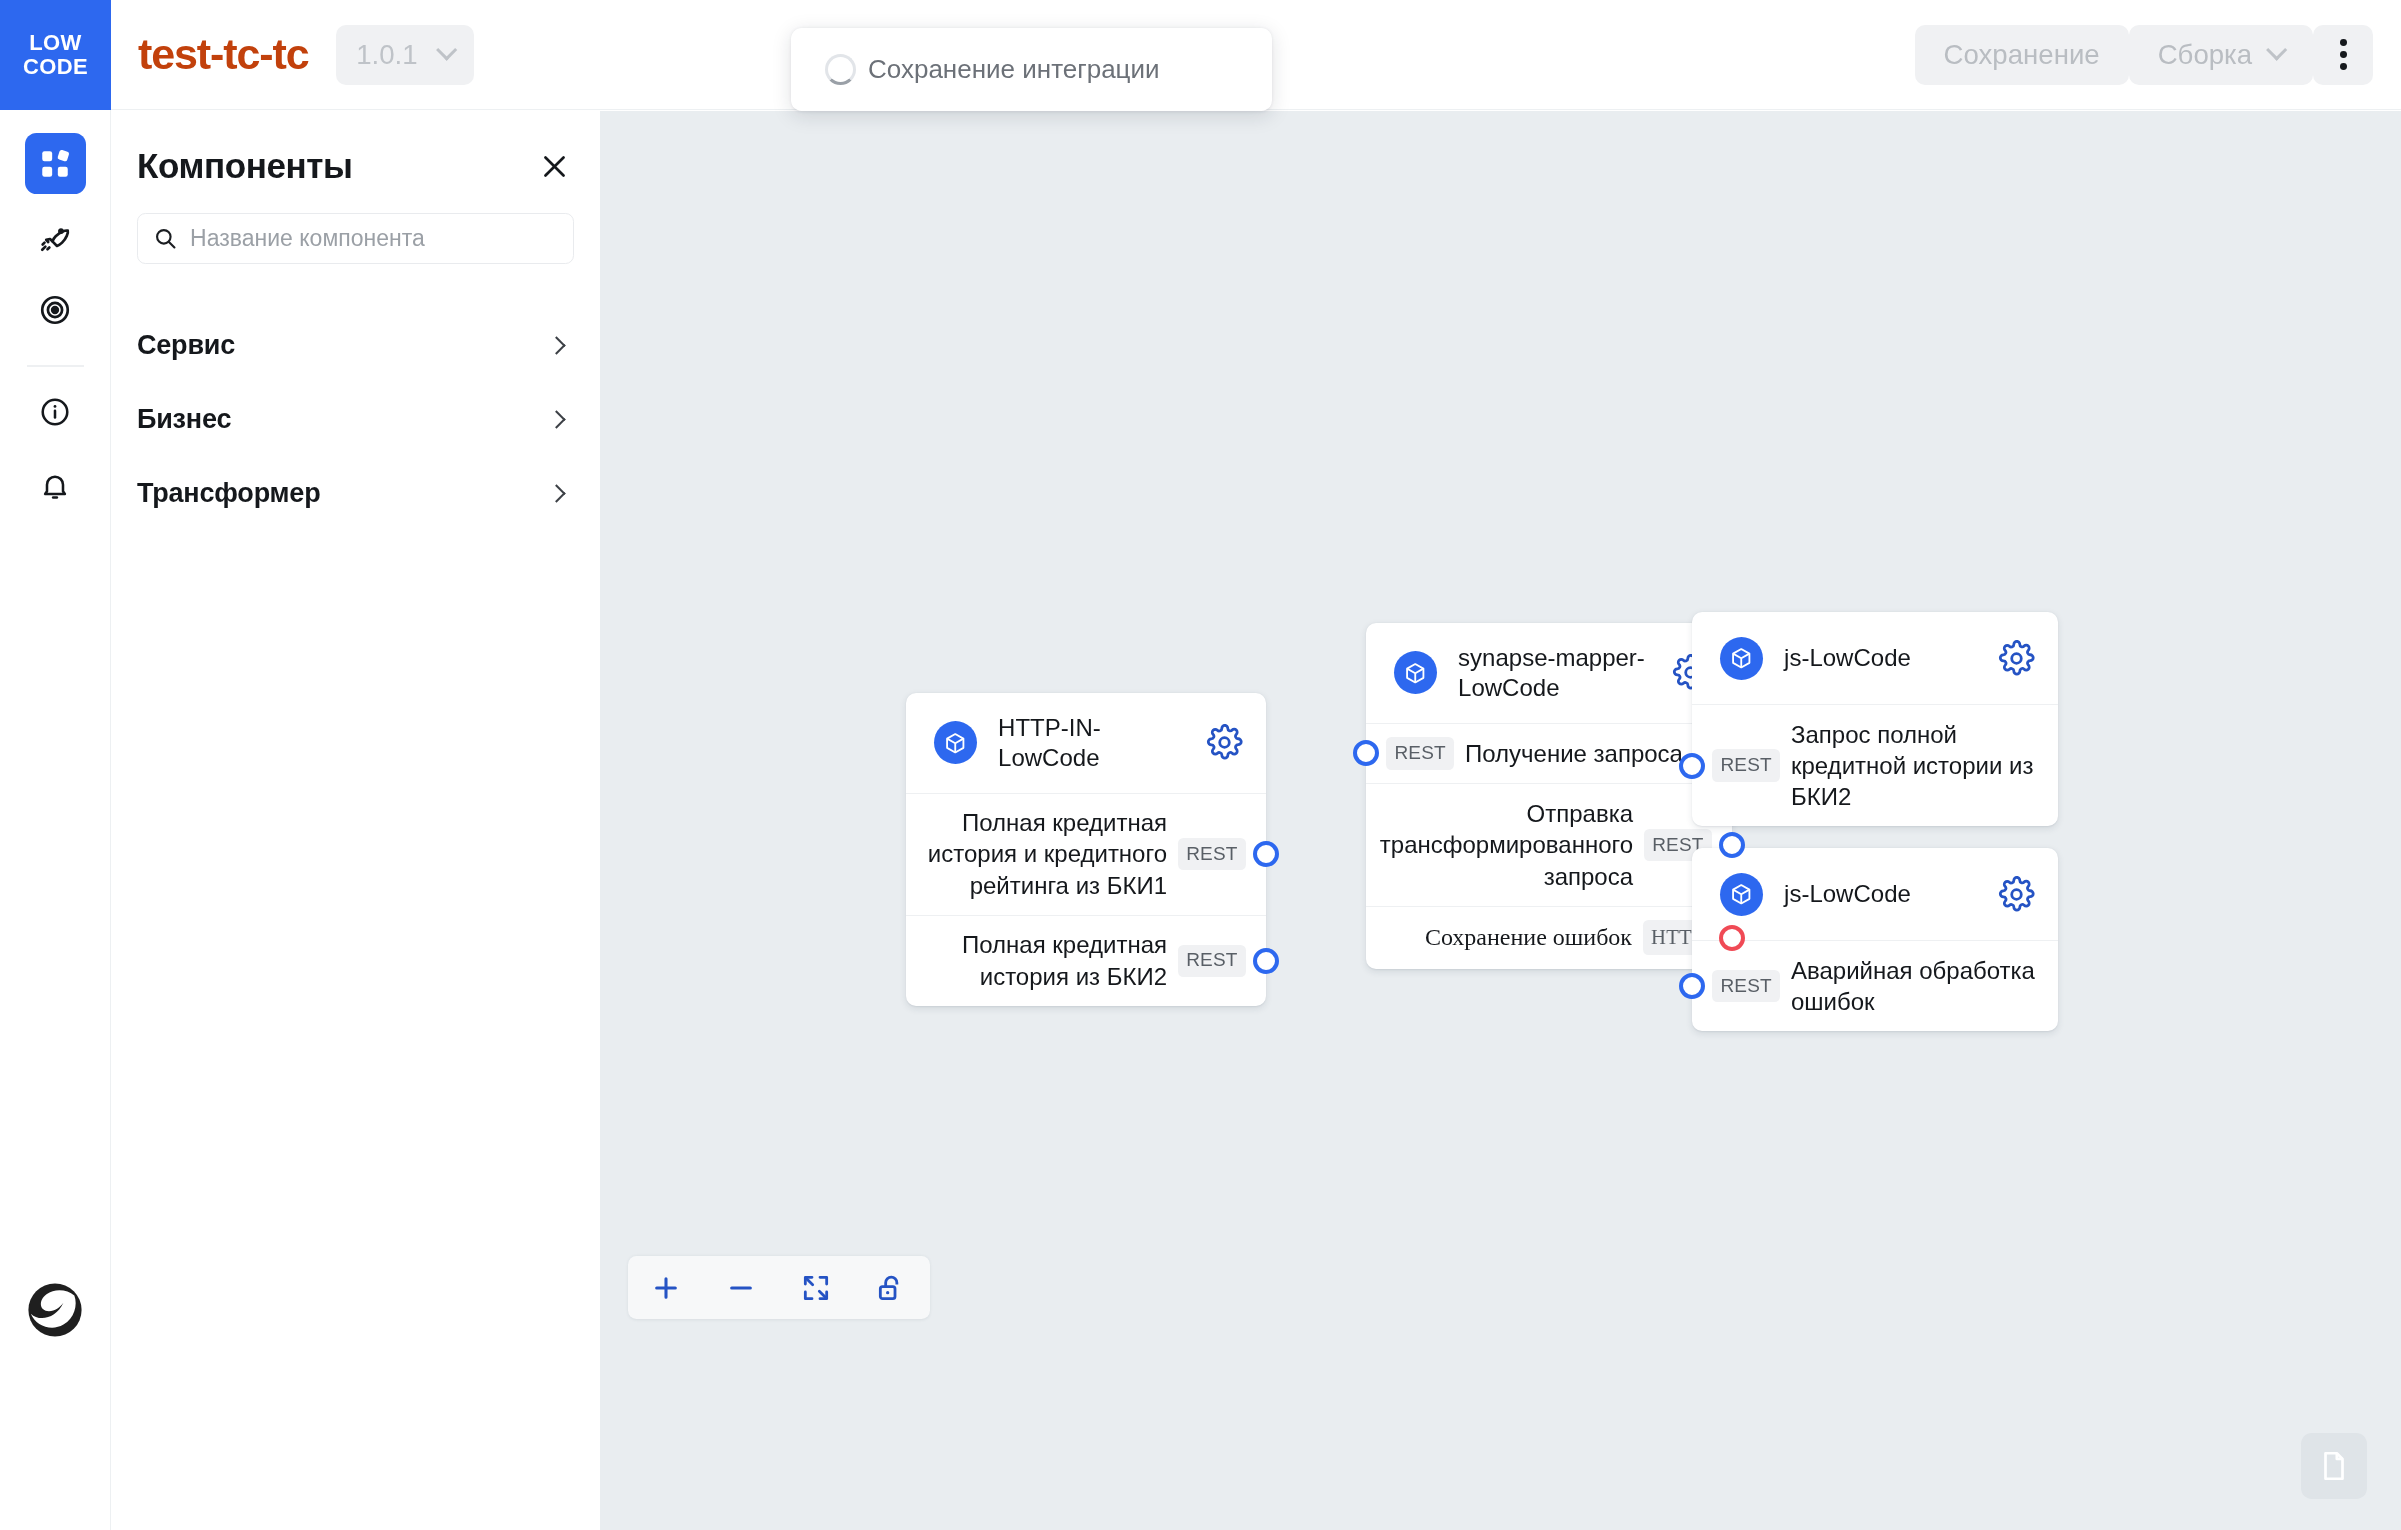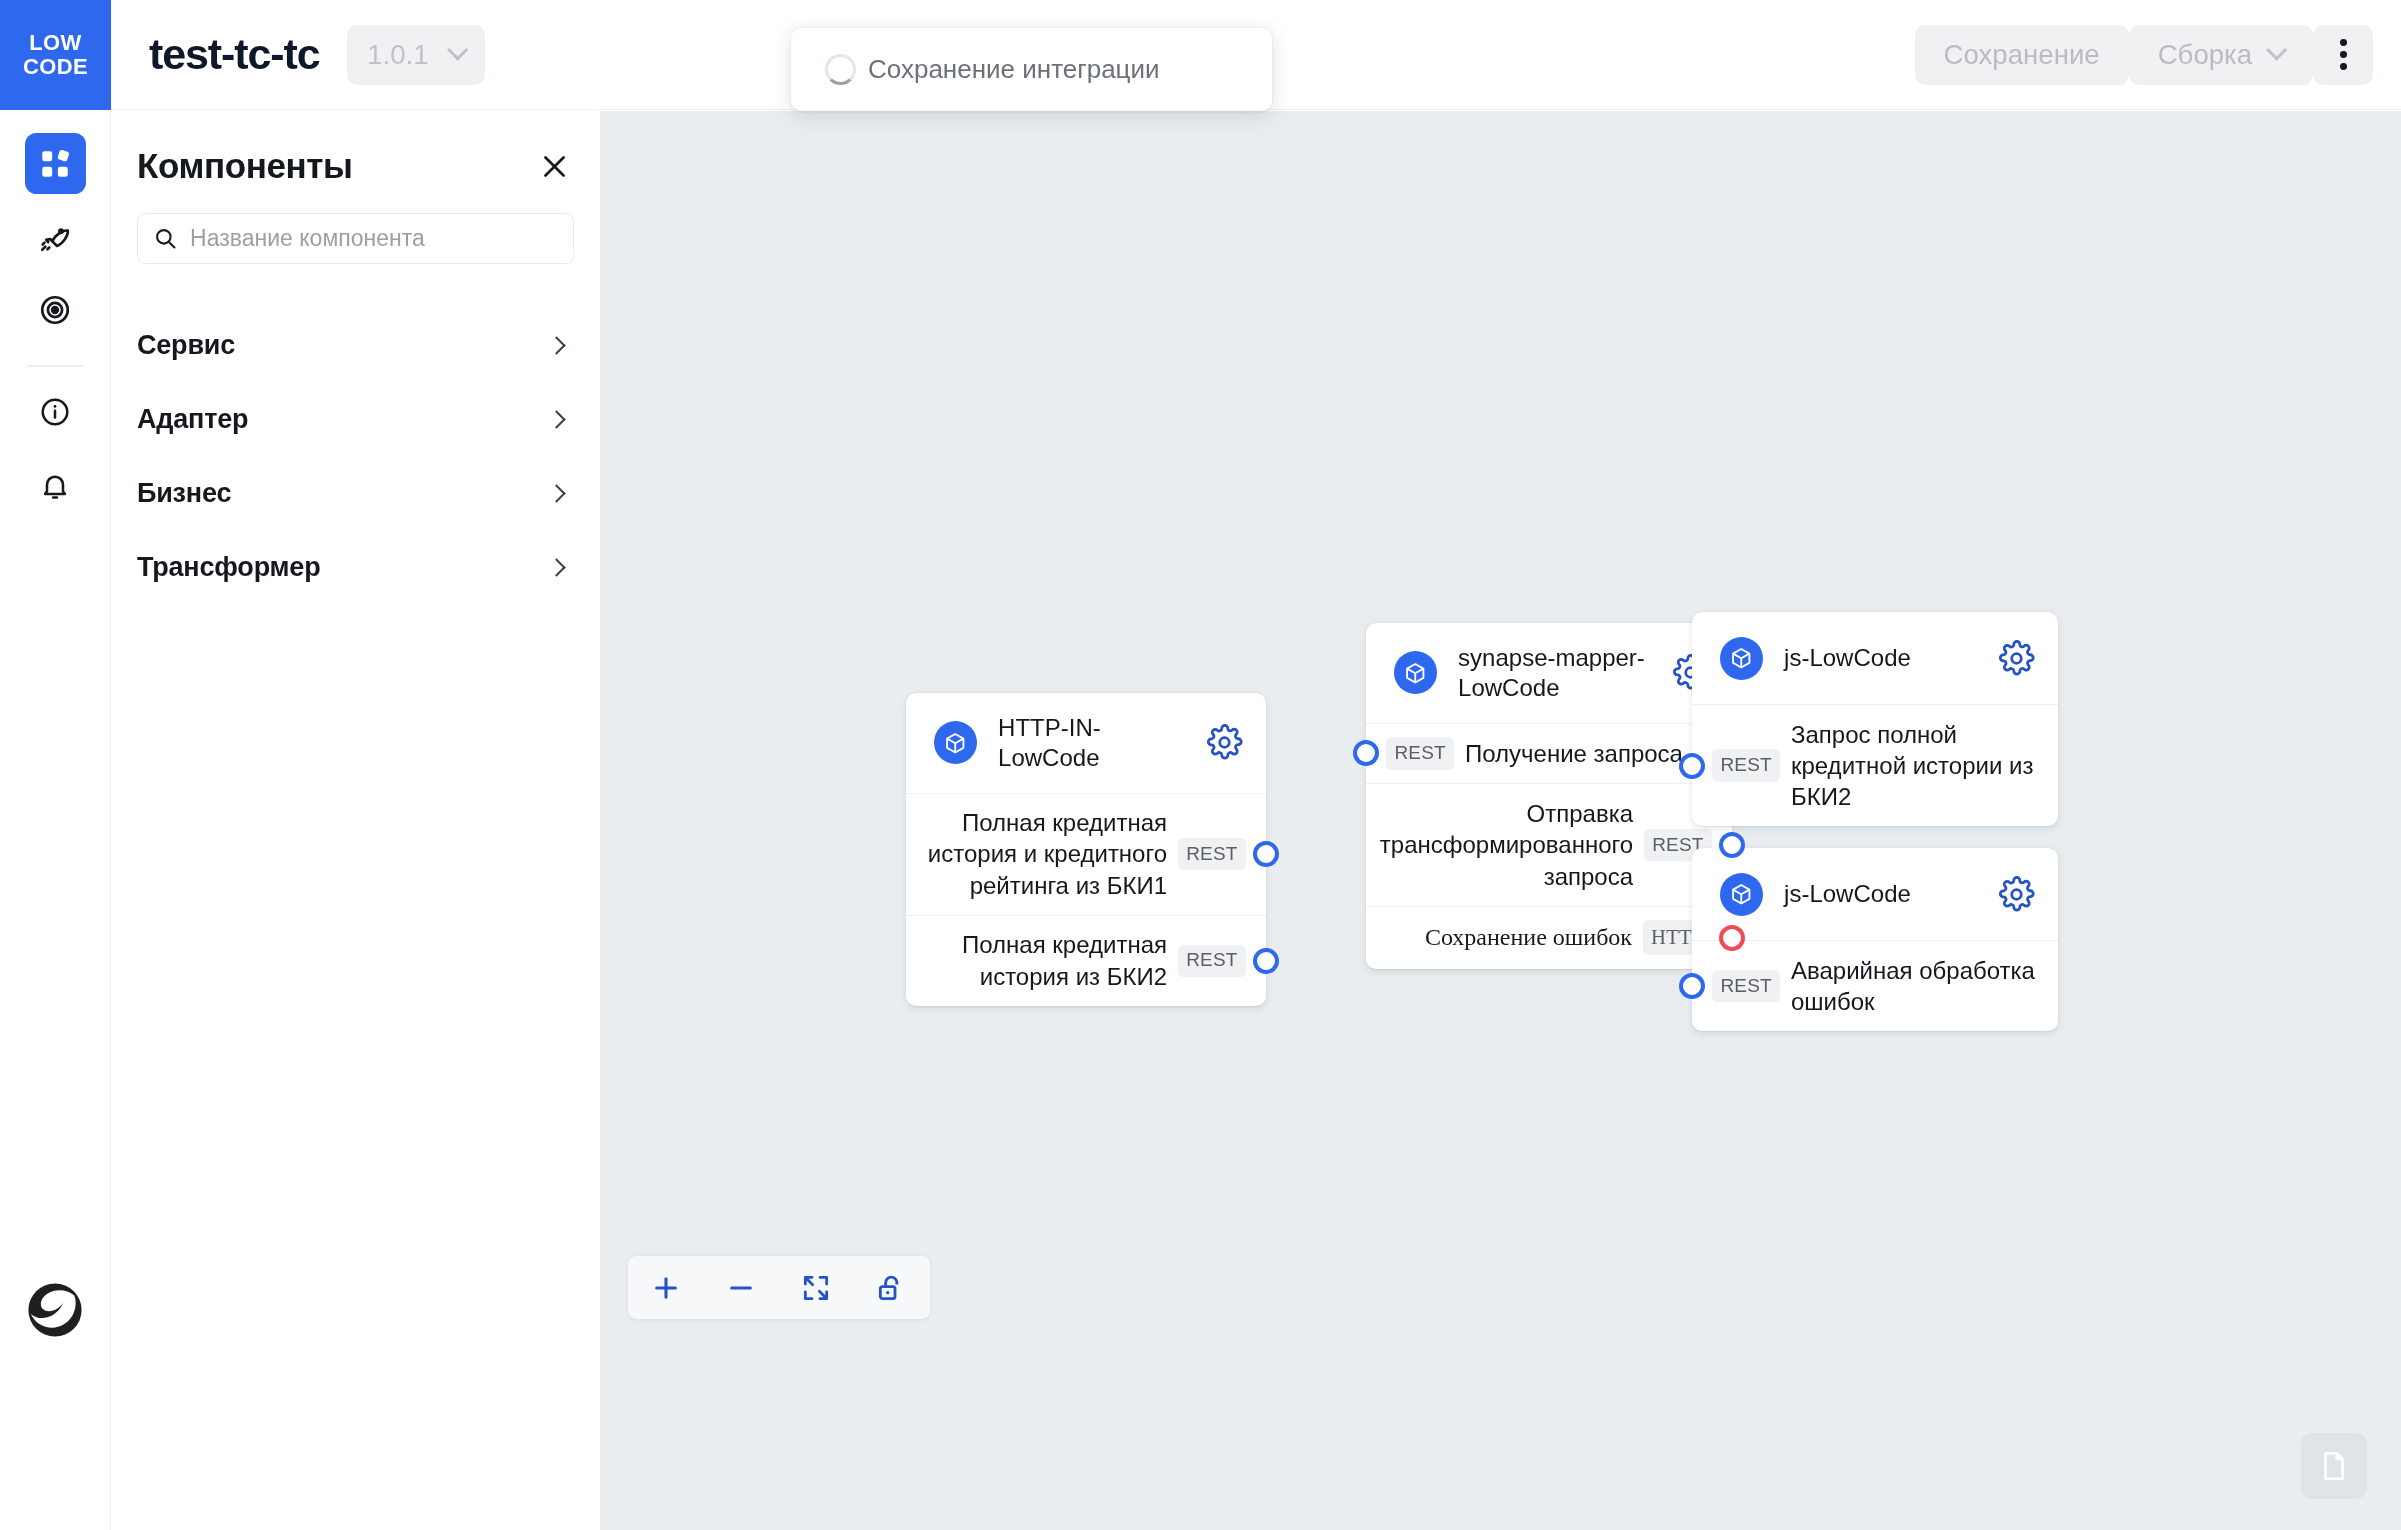--- a/index.html
+++ b/index.html
@@ -28,23 +28,23 @@
     background: #2d68ef;
     display: flex; flex-direction: column;
     align-items: center; justify-content: center;
     flex: 0 0 111px;
   }
   .brand-logo .bl-line {
     color: #fff; font-size: 22px; font-weight: 700;
     letter-spacing: 0.4px; line-height: 1.08;
   }
   .app-title {
-    margin-left: 38px;
+    margin-left: 27px;
     font-size: 43px; font-weight: 700;
-    color: #0f172a; letter-spacing: -1.1px;
+    color: #c2410c; letter-spacing: -1.1px;
     white-space: nowrap;
   }
   .version-chip {
     margin-left: 27.6px;
     height: 60px; min-width: 115px;
     background: #f0f1f3; border-radius: 10px;
     display: flex; align-items: center; justify-content: center;
     gap: 21px; padding: 0 20px;
     cursor: pointer;
   }
@@ -361,24 +361,20 @@
       </svg>
       <input type="text" placeholder="Название компонента" style="">
     </div>
 
     <div class="cat-list">
       <div class="cat-row">
         <span class="cat-label">Сервис</span>
         <span class="cat-chev"></span>
       </div>
       <div class="cat-row">
-        <span class="cat-label">Адаптер</span>
-        <span class="cat-chev"></span>
-      </div>
-      <div class="cat-row">
         <span class="cat-label">Бизнес</span>
         <span class="cat-chev"></span>
       </div>
       <div class="cat-row">
         <span class="cat-label">Трансформер</span>
         <span class="cat-chev"></span>
       </div>
     </div>
   </div>
 

